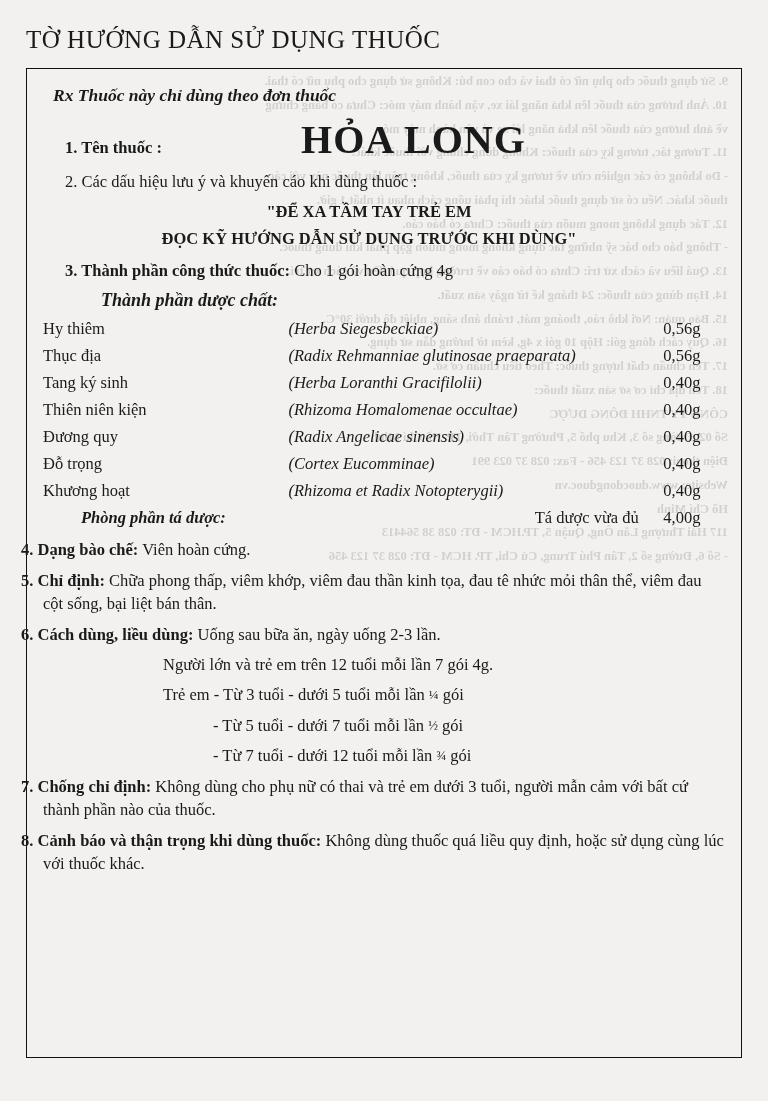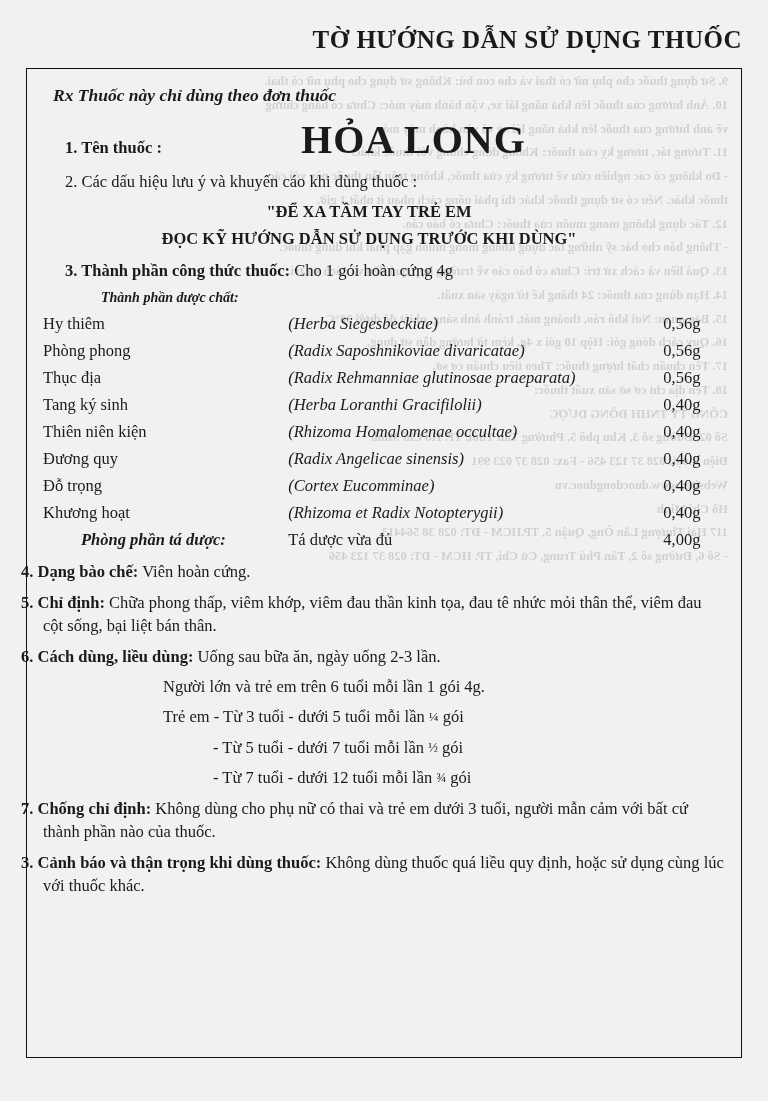--- a/index.html
+++ b/index.html
@@ -35,23 +35,23 @@
 
   .page {
     position: relative;
     z-index: 2;
     width: 768px;
     height: 1101px;
     box-sizing: border-box;
     padding: 18px 26px 10px 26px;
   }
   .doc-title {
-    text-align: right;
+    text-align: left;
     font-size: 25px;
-    font-weight: bold;
+    font-weight: normal;
     letter-spacing: 0.5px;
     margin: 8px 0 14px 0;
   }
   .frame {
     border: 1.6px solid #111;
     box-sizing: border-box;
     padding: 14px 16px 18px 16px;
     height: 990px;
     background: transparent;
   }
@@ -95,42 +95,42 @@
     text-align: center;
     font-weight: bold;
     font-size: 16.5px;
     line-height: 1.5;
     margin: 2px 0;
     padding-right: 30px;
   }
   .ingredients-head {
     font-style: italic;
     font-weight: bold;
-    font-size: 14px;
+    font-size: 18px;
     margin: 8px 0 4px 58px;
   }
   table.ing {
     width: 100%;
     border-collapse: collapse;
     font-size: 16.5px;
   }
   table.ing td {
     padding: 3.5px 0;
     vertical-align: baseline;
   }
   td.c-name { width: 200px; padding-left: 58px; }
   td.c-latin { font-style: italic; width: 370px; }
   td.c-amt { text-align: center; width: 90px; padding-left: 18px; }
   tr.excipient td.c-name {
     font-style: italic;
     font-weight: bold;
     padding-left: 38px;
     width: 220px;
   }
-  tr.excipient td.c-latin { font-style: normal; }
+  tr.excipient td.c-latin { font-style: normal; text-align: right; }
   tr.excipient td.c-amt { font-style: normal; }
   .frac { font-size: 13px; vertical-align: 1px; }
   .hang {
     text-indent: -22px;
   }
 </style>
 </head>
 <body>
 
 <div class="bleed">
@@ -182,25 +182,20 @@
     <div class="ingredients-head">Thành phần dược chất:</div>
 
     <table class="ing">
       <tbody>
         <tr>
           <td class="c-name">Hy thiêm</td>
           <td class="c-latin">(Herba Siegesbeckiae)</td>
           <td class="c-amt">0,56g</td>
         </tr>
         <tr>
-          <td class="c-name">Phòng phong</td>
-          <td class="c-latin">(Radix Saposhnikoviae divaricatae)</td>
-          <td class="c-amt">0,56g</td>
-        </tr>
-        <tr>
           <td class="c-name">Thục địa</td>
           <td class="c-latin">(Radix Rehmanniae glutinosae praeparata)</td>
           <td class="c-amt">0,56g</td>
         </tr>
         <tr>
           <td class="c-name">Tang ký sinh</td>
           <td class="c-latin">(Herba Loranthi Gracifilolii)</td>
           <td class="c-amt">0,40g</td>
         </tr>
         <tr>
@@ -239,21 +234,21 @@
     <div class="sec hang">
       <span class="bold">5. Chỉ định:</span>
       <span>Chữa phong thấp, viêm khớp, viêm đau thần kinh tọa, đau tê nhức mỏi thân</span>
       <span>thể, viêm đau cột sống, bại liệt bán thân.</span>
     </div>
 
     <div class="sec hang">
       <span class="bold">6. Cách dùng, liều dùng:</span>
       <span>Uống sau bữa ăn, ngày uống 2-3 lần.</span>
     </div>
-    <div class="sec indent3">Người lớn và trẻ em  trên 6 tuổi mỗi lần 1 gói 4g.</div>
+    <div class="sec indent3">Người lớn và trẻ em  trên 12 tuổi mỗi lần 7 gói 4g.</div>
     <div class="sec indent3">
       <span>Trẻ em - Từ 3 tuổi - dưới 5 tuổi mỗi lần</span>
       <span class="frac">¼</span>
       <span>gói</span>
     </div>
     <div class="sec indent4">
       <span>- Từ 5 tuổi - dưới 7 tuổi mỗi lần</span>
       <span class="frac">½</span>
       <span>gói</span>
     </div>
@@ -263,19 +258,19 @@
       <span>gói</span>
     </div>
 
     <div class="sec hang">
       <span class="bold">7. Chống chỉ định:</span>
       <span>Không dùng cho phụ nữ có thai và trẻ em dưới 3 tuổi, người mẫn cảm</span>
       <span>với bất cứ thành phần nào của thuốc.</span>
     </div>
 
     <div class="sec hang">
-      <span class="bold">3. Cảnh báo và thận trọng khi dùng thuốc:</span>
+      <span class="bold">8. Cảnh báo và thận trọng khi dùng thuốc:</span>
       <span>Không dùng thuốc quá liều quy định, hoặc sử</span>
       <span>dụng cùng lúc với thuốc khác.</span>
     </div>
 
   </div>
 </div>
 
 </body></html>

